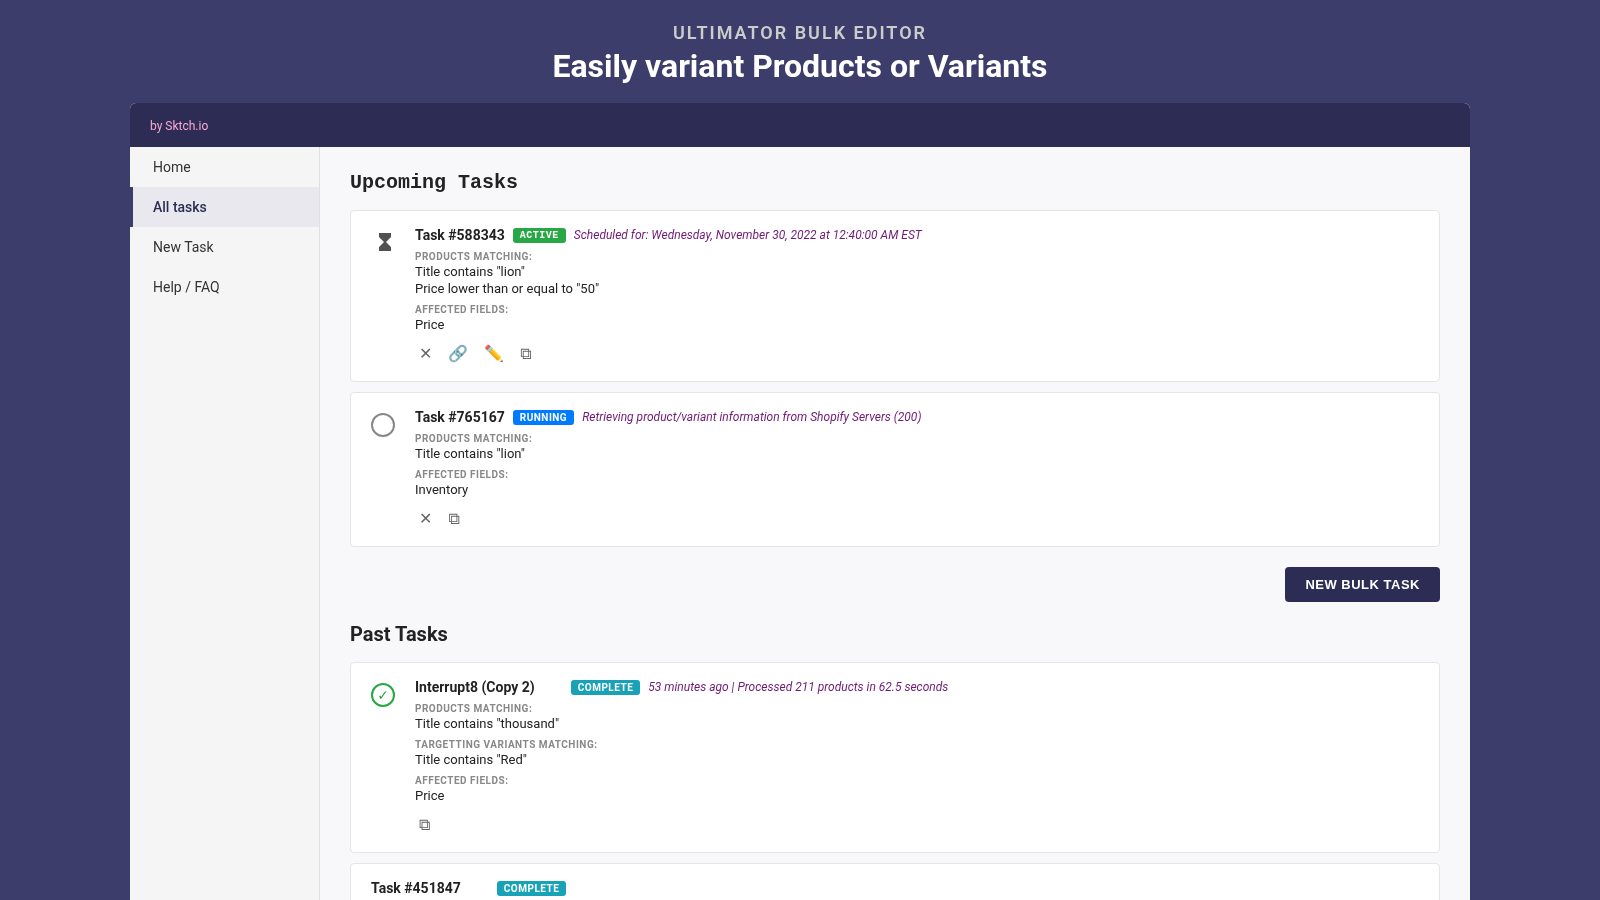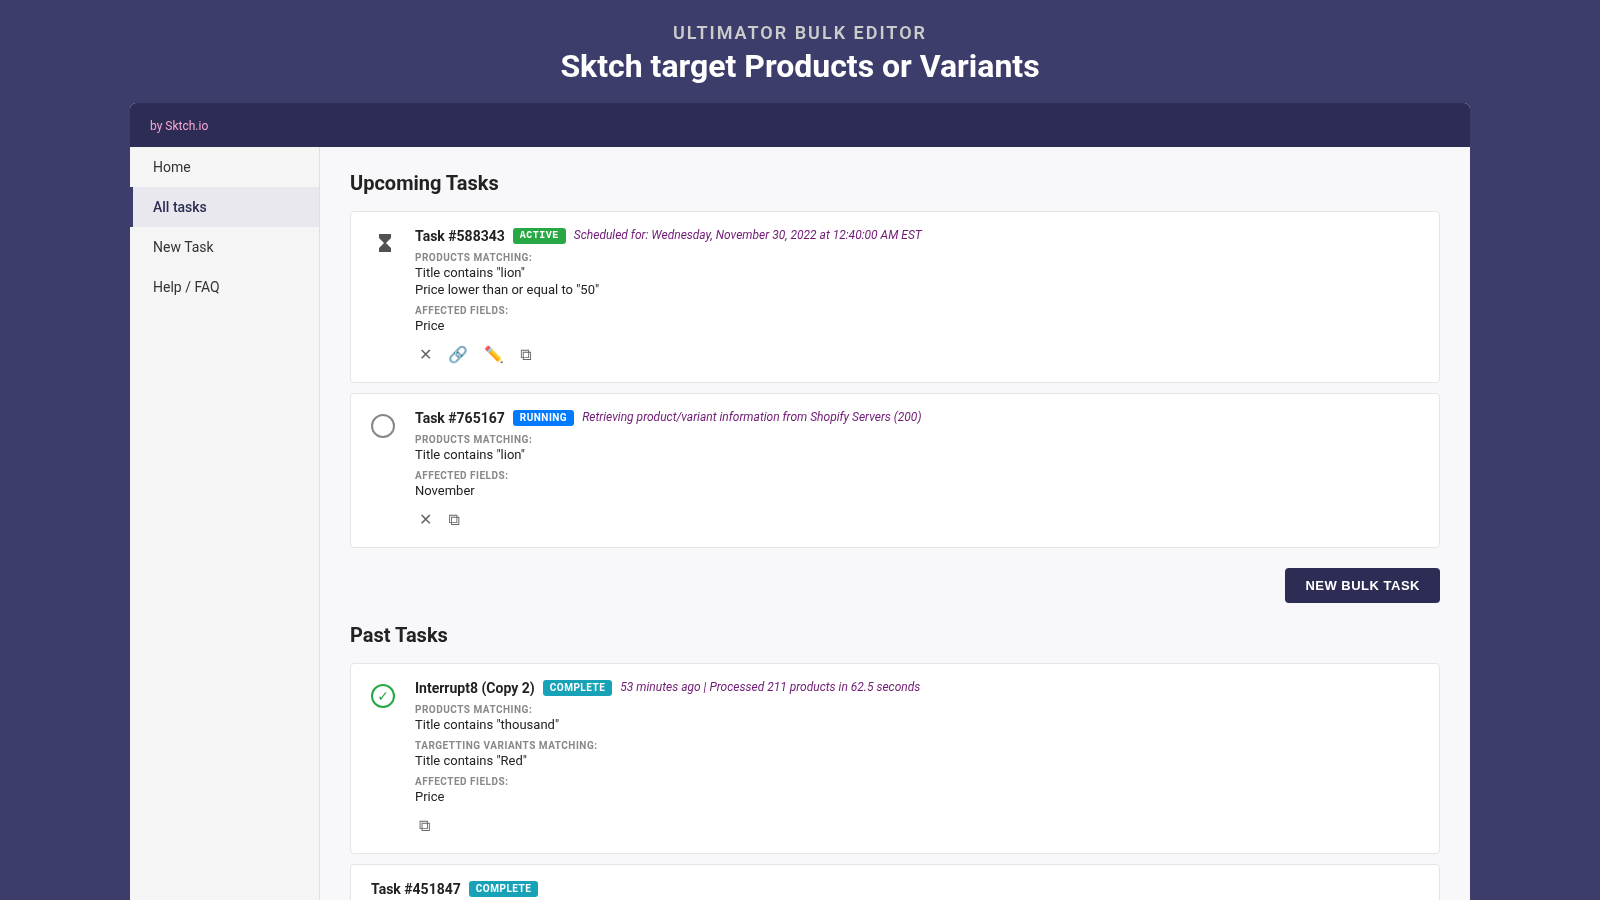--- a/index.html
+++ b/index.html
@@ -77,20 +77,21 @@
     .main-panel {
       flex: 1;
       background: #f8f8fb;
       padding: 24px 30px;
     }
     .section-title {
       font-size: 20px;
       font-weight: 700;
       color: #222;
       margin-bottom: 16px;
+      font-family: Liberation Mono, monospace;
     }
     .task-card {
       background: #fff;
       border: 1px solid #e5e5e5;
       border-radius: 4px;
       padding: 16px 20px;
       margin-bottom: 10px;
       display: flex;
       align-items: flex-start;
       gap: 16px;
@@ -101,40 +102,41 @@
       font-size: 20px;
       color: #555;
       width: 28px;
       text-align: center;
     }
     .task-body {
       flex: 1;
     }
     .task-header-line {
       display: flex;
+      align-items: center;
       gap: 8px;
       flex-wrap: wrap;
     }
     .task-id {
       font-weight: 700;
       font-size: 14px;
       color: #222;
     }
     .badge {
       display: inline-block;
       font-size: 10px;
       font-weight: 700;
       padding: 2px 7px;
       border-radius: 3px;
       text-transform: uppercase;
       letter-spacing: 0.5px;
     }
     .badge-active { background: #28a745; color: #fff; font-family: Liberation Mono, monospace; }
     .badge-running { background: #007bff; color: #fff; }
-    .badge-complete { background: #17a2b8; color: #fff; }
+    .badge-complete { background: #17a2b8; color: #fff; margin-left: 28px; }
     .task-schedule {
       font-size: 12px;
       color: #701a75;
       font-style: italic;
     }
     .task-meta-label {
       font-size: 10px;
       font-weight: 700;
       color: #888;
       text-transform: uppercase;
@@ -203,21 +205,21 @@
       height: 24px;
       border-radius: 50%;
       border: 2px solid #888;
     }
   </style>
 </head>
 <body>
 
 <div class="page-header">
   <div class="app-name">ULTIMATOR BULK EDITOR</div>
-  <div class="tagline">Sktch target Products or Variants</div>
+  <div class="tagline">Easily variant Products or Variants</div>
 </div>
 
 <div class="main-container">
   <div class="app-topbar">
     <div class="app-sub">by Sktch.io</div>
   </div>
   <div class="content-area">
     <div class="sidebar">
       <div class="sidebar-item">Home</div>
       <div class="sidebar-item active">All tasks</div>
@@ -259,21 +261,21 @@
         </div>
         <div class="task-body">
           <div class="task-header-line">
             <span class="task-id">Task #765167</span>
             <span class="badge badge-running">RUNNING</span>
             <span class="task-schedule">Retrieving product/variant information from Shopify Servers (200)</span>
           </div>
           <div class="task-meta-label">PRODUCTS MATCHING:</div>
           <div class="task-meta-value">Title contains "lion"</div>
           <div class="task-meta-label">AFFECTED FIELDS:</div>
-          <div class="task-meta-value">November</div>
+          <div class="task-meta-value">Inventory</div>
           <div class="task-actions">
             <span class="action-icon" title="Cancel">✕</span>
             <span class="action-icon" title="Copy">⧉</span>
           </div>
         </div>
       </div>
 
       <div class="new-task-area">
         <button class="btn-new-task">NEW BULK TASK</button>
       </div>

